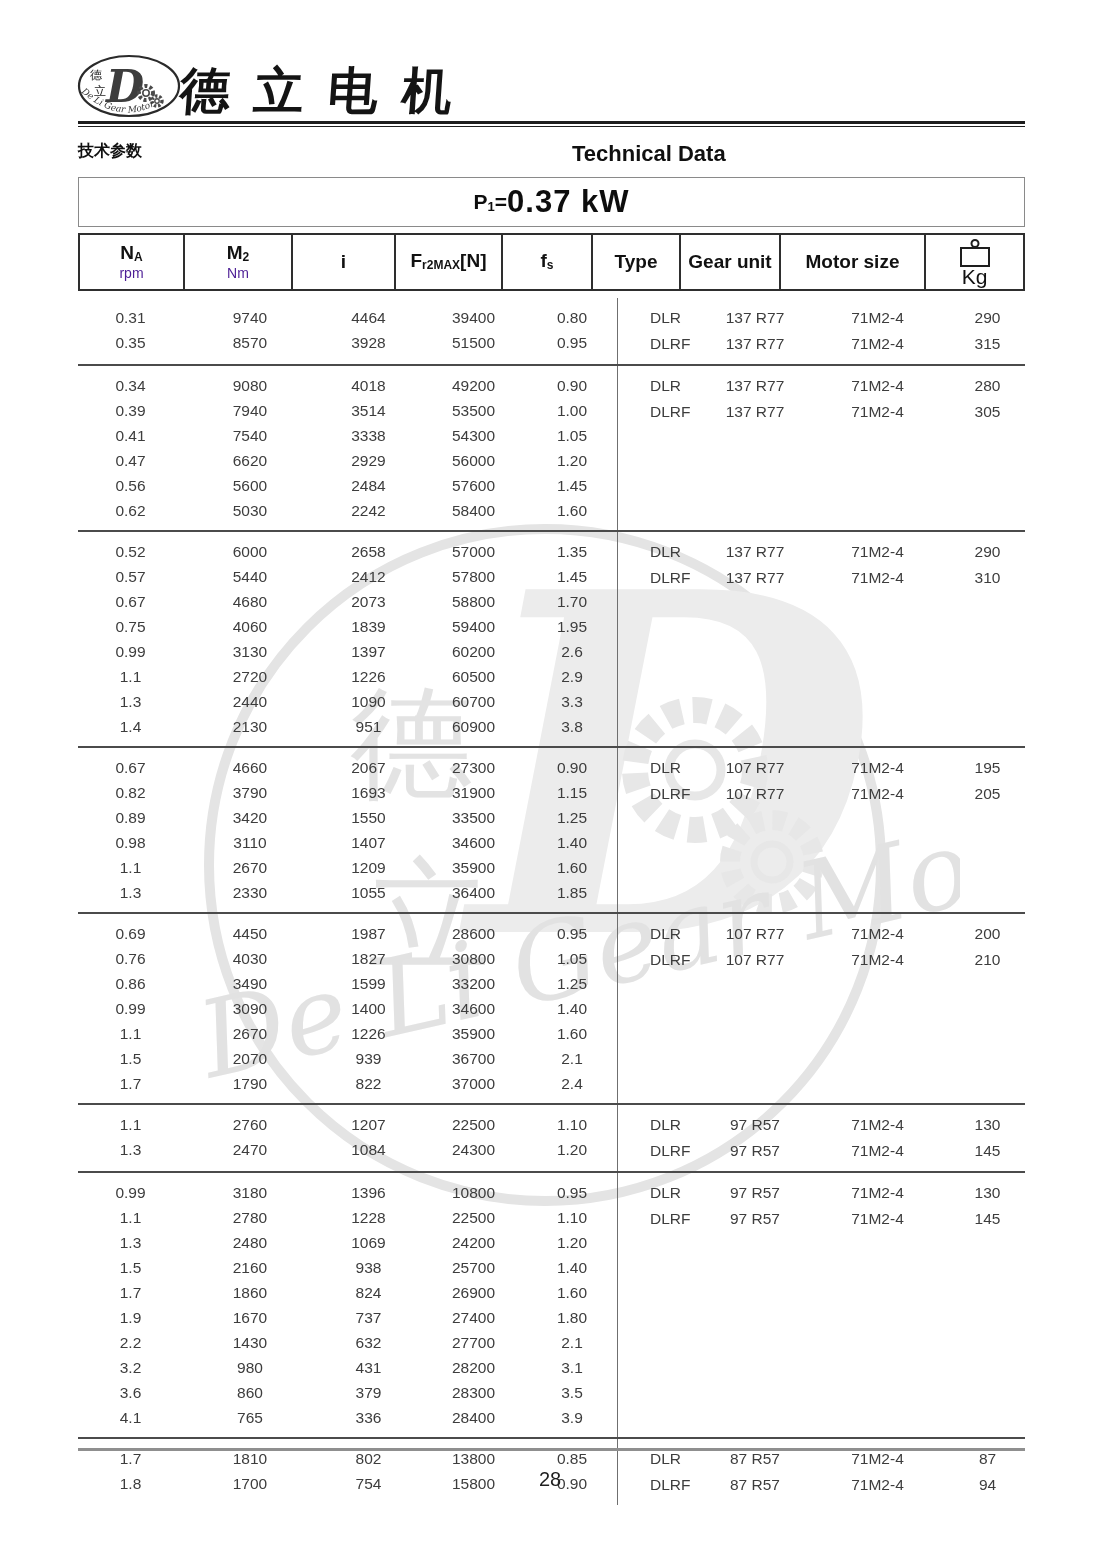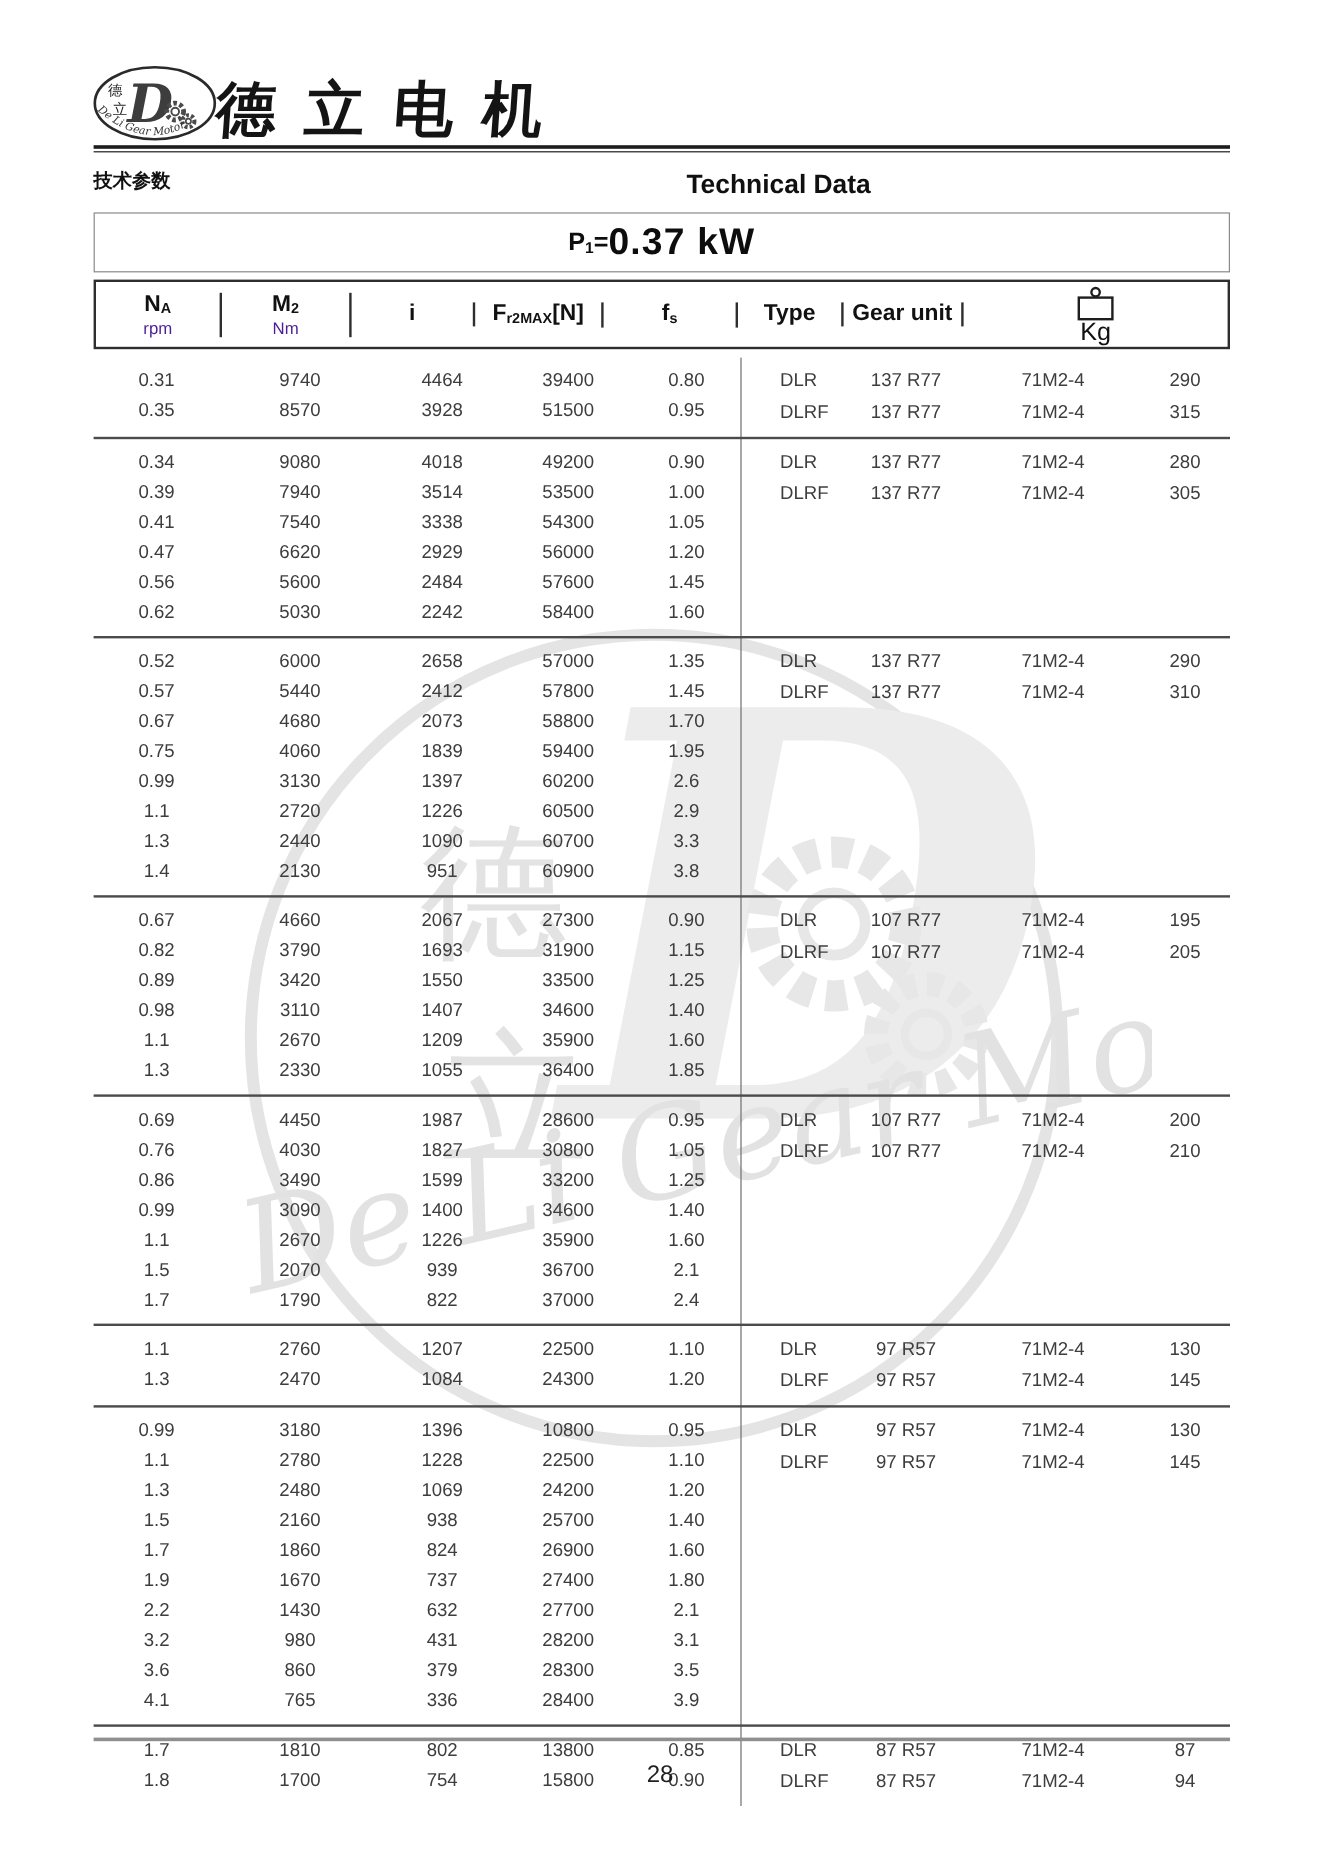--- a/index.html
+++ b/index.html
@@ -30,31 +30,31 @@
     position:absolute;left:78px;top:177px;width:947px;height:50px;z-index:1;box-sizing:border-box;
     border:1px solid #8a8a8a;display:flex;align-items:center;justify-content:center;background:transparent;
   }
   .p-letter,.p-eq{font-size:21px;font-weight:bold;color:#0d0d0d;}
   .p-sub{font-size:13px;font-weight:bold;color:#0d0d0d;position:relative;top:4px;}
   .p-val{font-size:31px;font-weight:bold;color:#0d0d0d;letter-spacing:1px;}
 
   
   .header-row{
     position:absolute;left:78px;top:233px;width:947px;height:58px;z-index:1;box-sizing:border-box;
-    border:2px solid #2e2e2e;display:flex;background:transparent;align-items:center;
+    border:2px solid #2e2e2e;display:flex;background:transparent;
   }
   .hcell{
     box-sizing:border-box;border-right:2px solid #2e2e2e;
     display:flex;flex-direction:column;align-items:center;justify-content:center;
   }
   .hcell:last-child{border-right:none;flex:1;}
   .h-main{font-size:19px;font-weight:bold;color:#111;line-height:20px;white-space:nowrap;}
   .h-sub{font-size:12px;font-weight:bold;position:relative;top:2px;}
   .h-unit{font-size:14px;color:#4c1d95;line-height:16px;}
-  .w0{width:105px}.w1{width:108px}.w2{width:103px}.w3{width:107px}.w4{width:112px}
+  .w0{width:105px}.w1{width:108px}.w2{width:103px}.w3{width:107px}.w4{width:90px}
   .w5{width:88px}.w6{width:100px}.w7{width:145px}
   .kg-icon{width:30px;height:20px;border:2px solid #1e1e1e;position:relative;margin-top:9px;box-sizing:border-box;}
   .kg-icon::before{
     content:"";position:absolute;left:50%;top:-10px;transform:translateX(-50%);
     width:5px;height:5px;border:2px solid #1e1e1e;border-radius:50%;background:#fff;
   }
   .kg-label{font-size:21px;color:#111;line-height:20px;}
 
   
   .data-area{position:absolute;left:78px;top:298px;width:947px;z-index:1;}
@@ -145,20 +145,23 @@
     </div>
     <div class="hcell w4">
       <div class="h-main"><span>f</span><span class="h-sub">s</span></div>
     </div>
     <div class="hcell w5">
       <div class="h-main"><span>Type</span></div>
     </div>
     <div class="hcell w6">
       <div class="h-main"><span>Gear unit</span></div>
     </div>
+    <div class="hcell w7">
+      <div class="h-main"><span>Motor size</span></div>
+    </div>
     <div class="hcell">
       <div class="kg-icon"></div>
       <div class="kg-label">Kg</div>
     </div>
   </div>
 
   <div class="data-area">
     <div class="vdiv"></div>
     <div id="groups">
   <section class="group">

